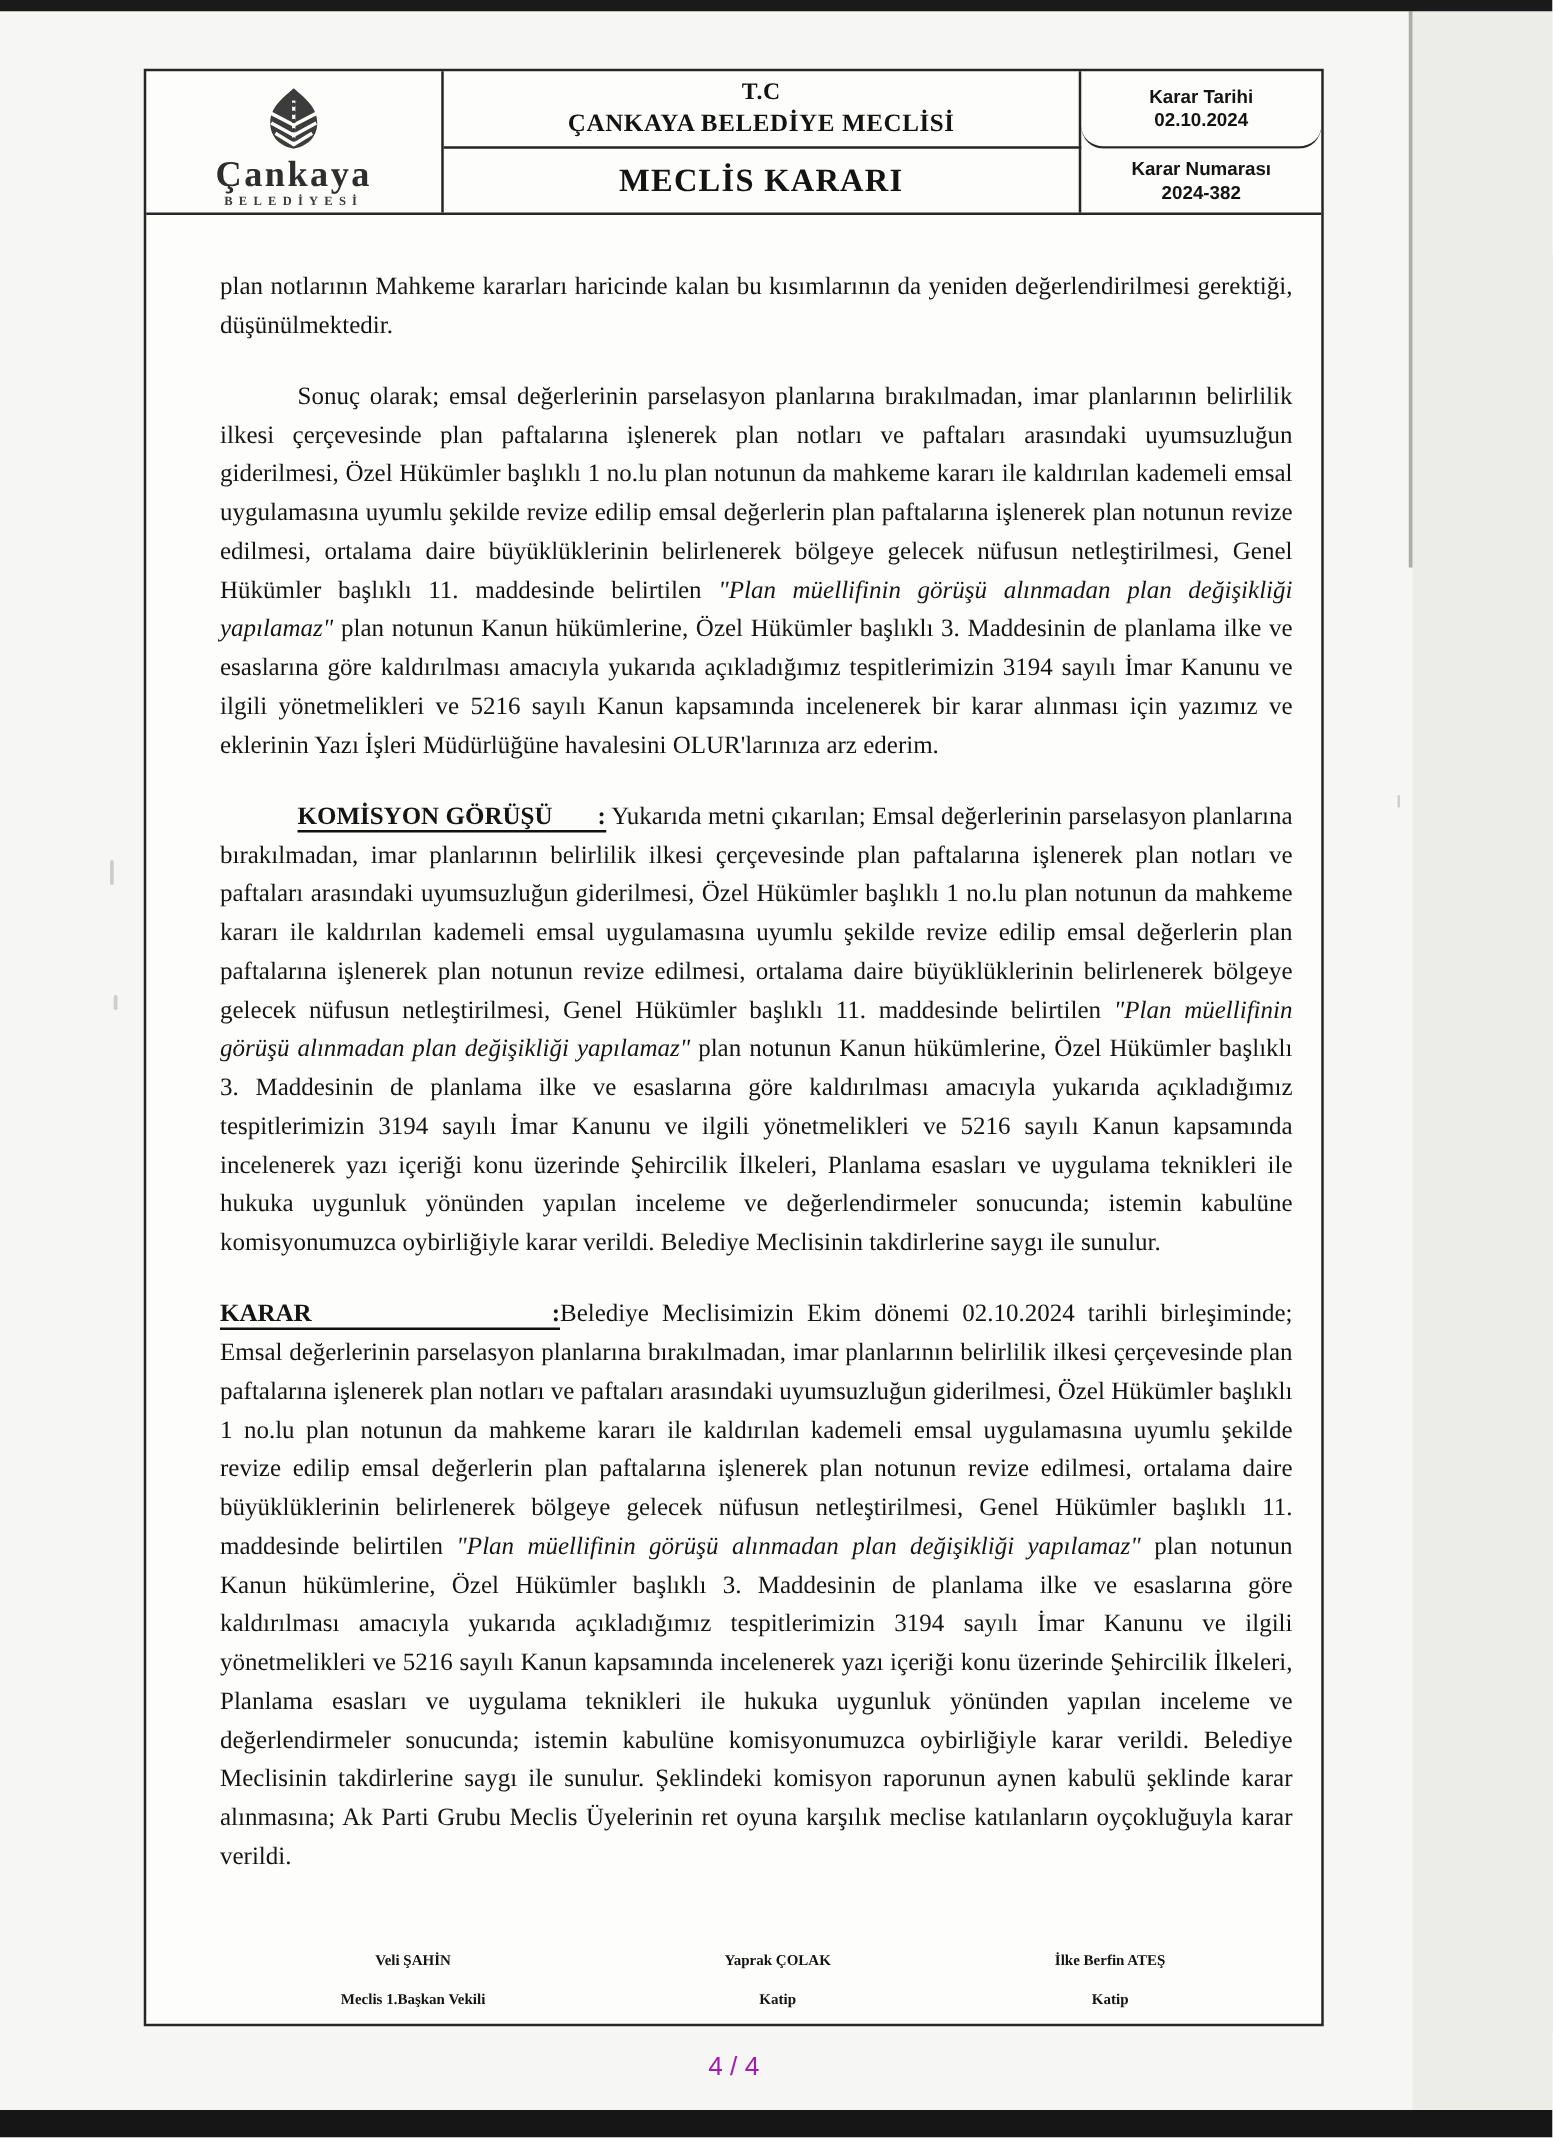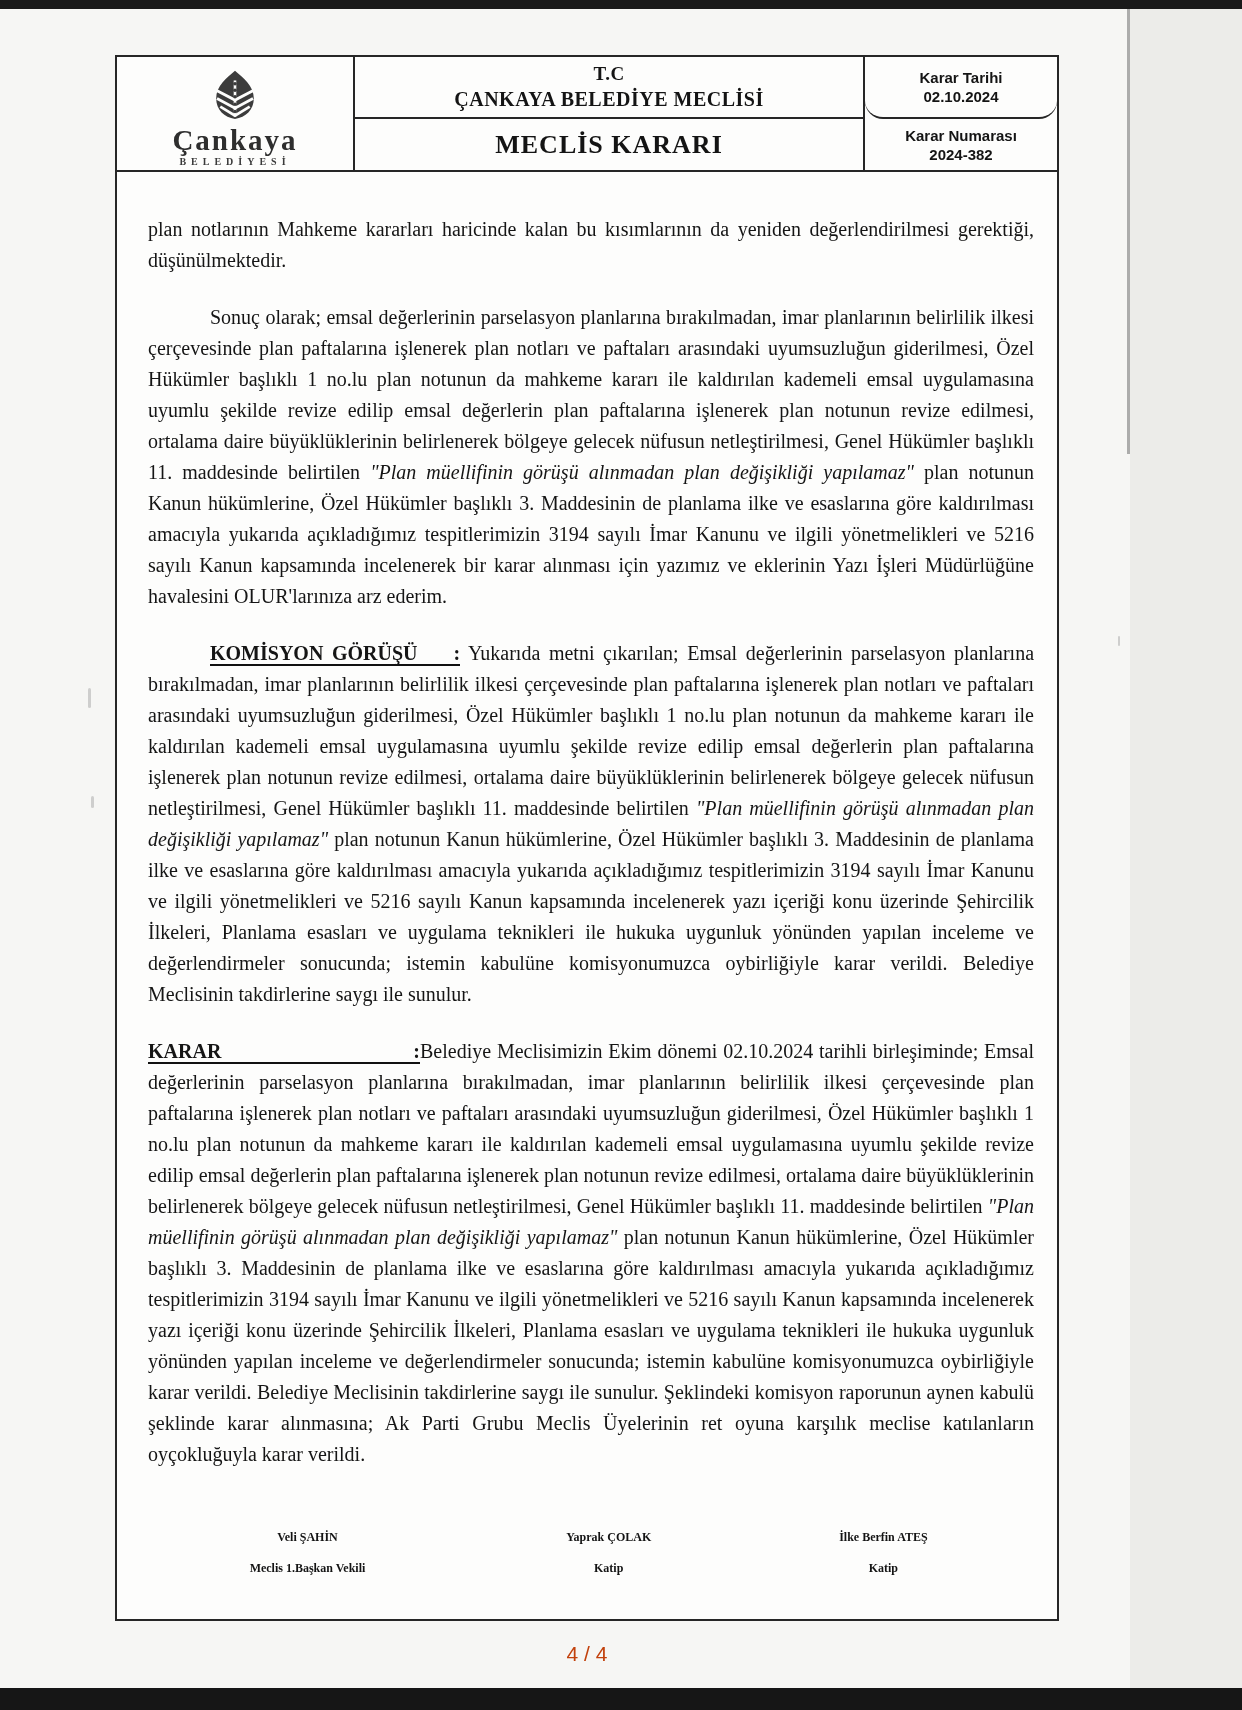--- a/index.html
+++ b/index.html
@@ -50,21 +50,21 @@
   .org1 { font-weight: bold; font-size: 19px; line-height: 24px; letter-spacing: .5px; }
   .org2 { font-weight: bold; font-size: 20px; line-height: 26px; letter-spacing: .5px; }
   .doc-title { font-weight: bold; font-size: 26px; letter-spacing: 1px; }
   .hdr-sans { font-family: "Liberation Sans", sans-serif; font-weight: bold; font-size: 15px; line-height: 19px; text-align:center;border-radius:18px; }
 
   .leaf { width: 52px; height: 54px; display:block; }
   .logo-word { font-weight: bold; font-size: 29px; letter-spacing: 2px; line-height: 30px; color:#2e2e2e; margin-top:2px; }
   .logo-sub  { font-weight: bold; font-size: 10px; letter-spacing: 5px; color:#3a3a3a; margin-top:1px; }
 
   
-  .content { padding: 42px 23px 0 31px; }
+  .content { padding: 42px 23px 0 31px; margin-left: 28px; }
   .content p {
     margin: 0 0 26px 0;
     font-size: 20px;
     line-height: 31px;
     text-align: justify;
     color: #151515;
   }
   .indent { text-indent: 62px; }
   .hgroup { font-weight: bold; border-bottom: 2px solid #111; white-space: nowrap; }
   .gap-k  { display:inline-block; width: 36px; }
@@ -78,21 +78,21 @@
   .sig:nth-child(2) { width: 32%; }
   .sig:nth-child(3) { width: 30%; }
 
   
   .footer {
     position: absolute;
     left: 115px; top: 1642px;
     width: 944px;
     text-align: center;
     font-size: 21px;
-    color: #c2410c;
+    color: #a21caf;
     font-family: "Liberation Sans", sans-serif;
   }
 </style>
 </head>
 <body>
 
 <div class="right-strip"></div>
 <div class="right-line"></div>
 <div class="bar-top"></div>
 <div class="bar-bottom"></div>

